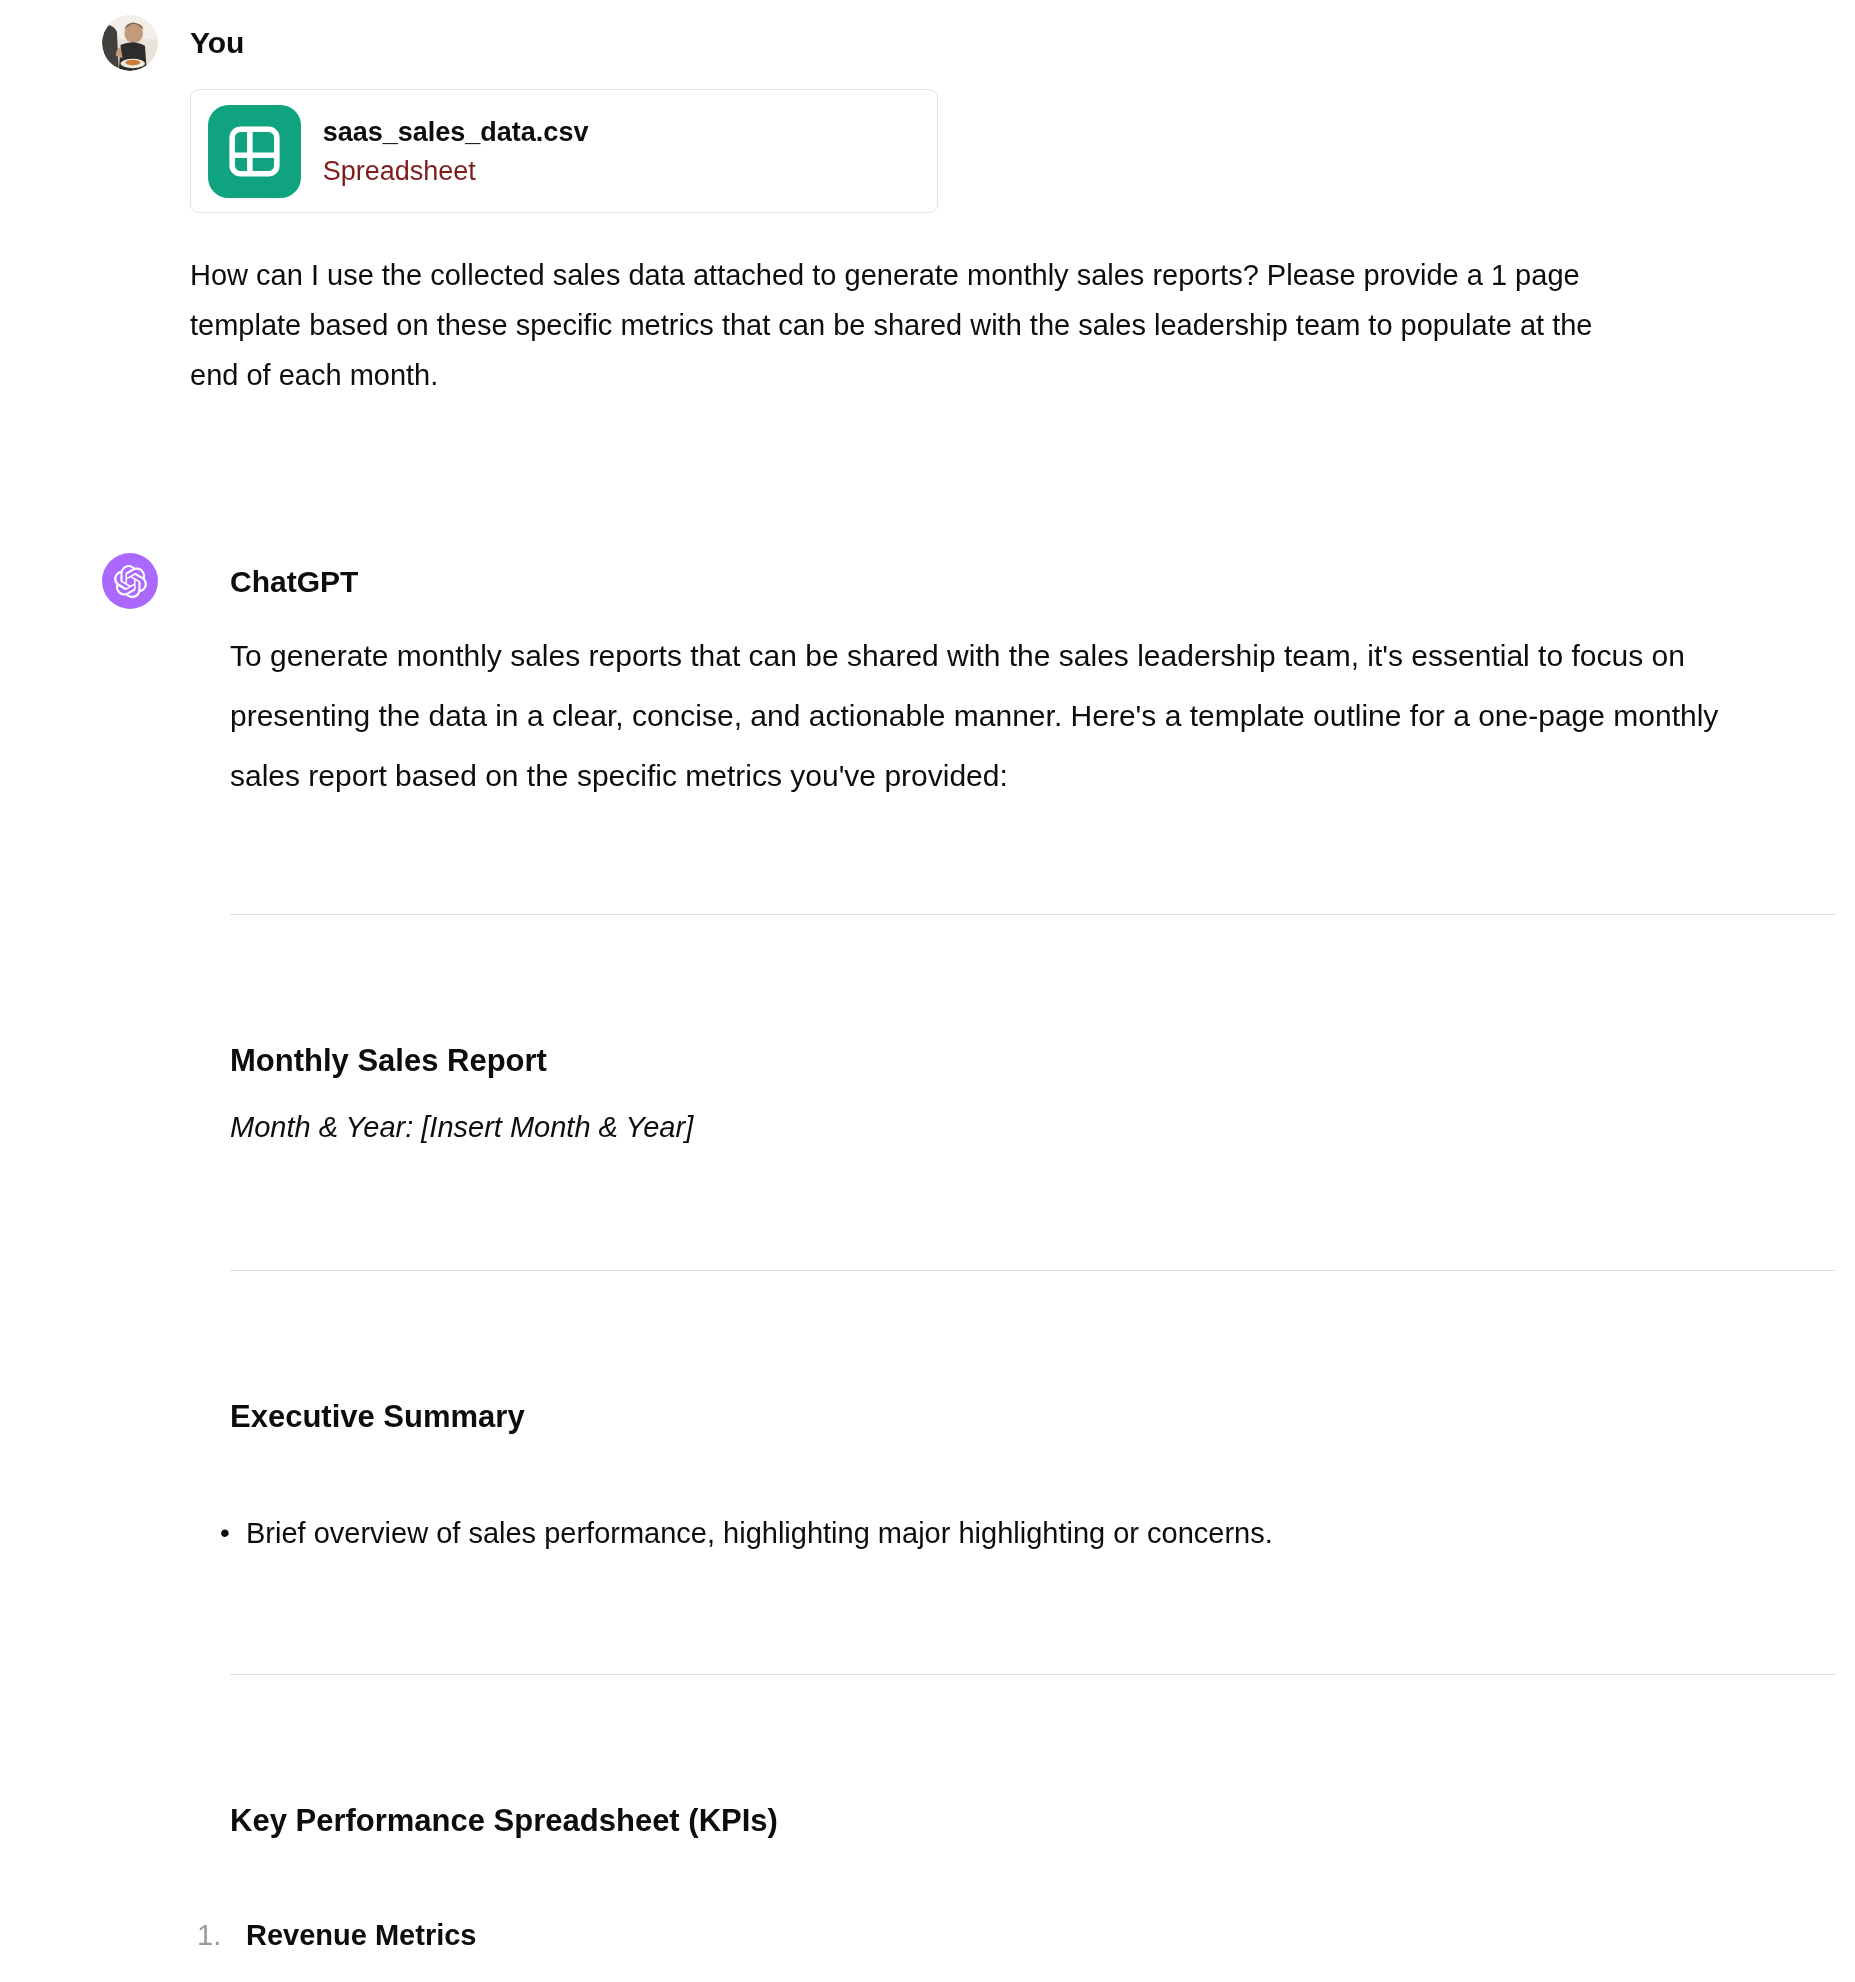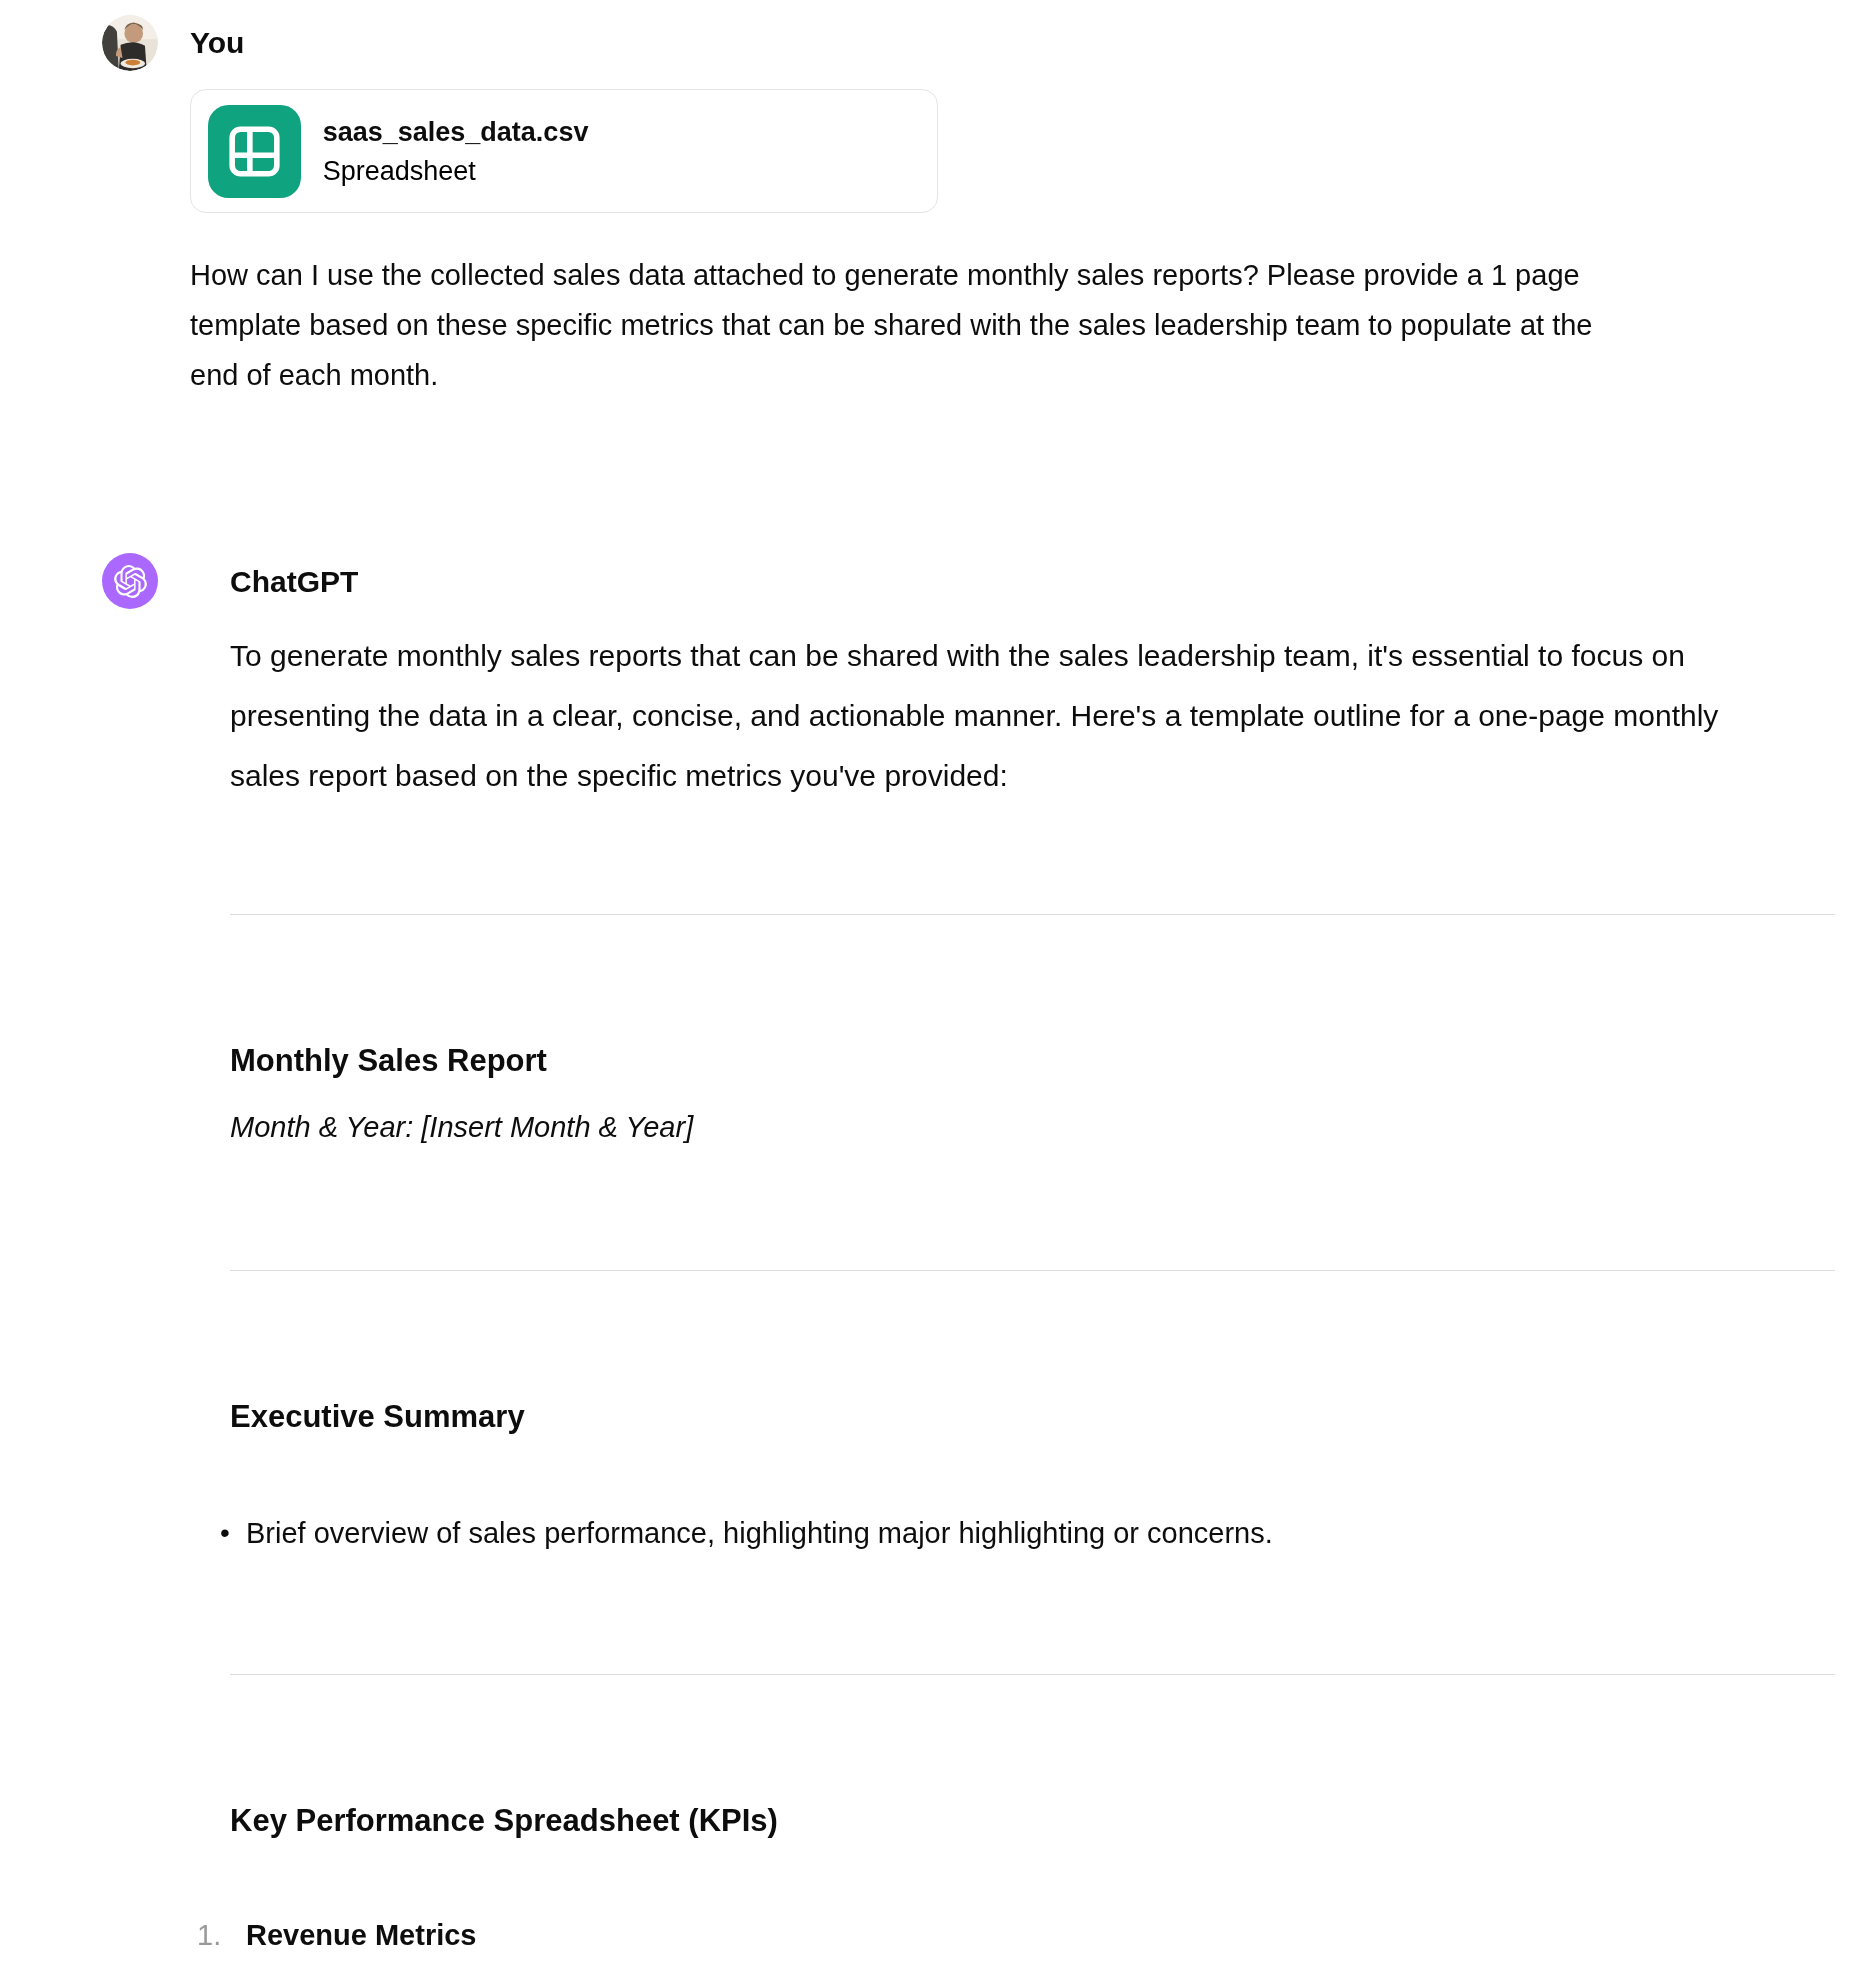--- a/index.html
+++ b/index.html
@@ -38,38 +38,38 @@
     line-height: 41px;
     padding-top: 7.4px;
   }
 
   
   .file-card {
     margin-top: 26px;
     width: 748px;
     height: 124px;
     border: 1.9px solid #e4e4e4;
-    border-radius: 16px;
+    border-radius: 9px;
     box-sizing: border-box;
     display: flex;
     align-items: center;
     padding-left: 16.7px;
     background: #fff;
     cursor: pointer;
   }
   .file-icon {
     width: 93px; height: 93px;
     border-radius: 20.4px;
     background: #10a37f;
     display: flex; align-items: center; justify-content: center;
     flex: 0 0 93px;
   }
   .file-meta { margin-left: 22px; }
   .file-name { font-size: 27px; font-weight: bold; line-height: 32px; }
-  .file-kind { font-size: 27px; color: #000000; line-height: 32px; margin-top: 7.4px; }
+  .file-kind { font-size: 27px; color: #7f1d1d; line-height: 32px; margin-top: 7.4px; }
 
   .user-message {
     margin-top: 37px;
     font-size: 29px;
     line-height: 50px;
     max-width: 1447px;
   }
 
   .assistant-intro {
     margin: 24px 0 0 0;

